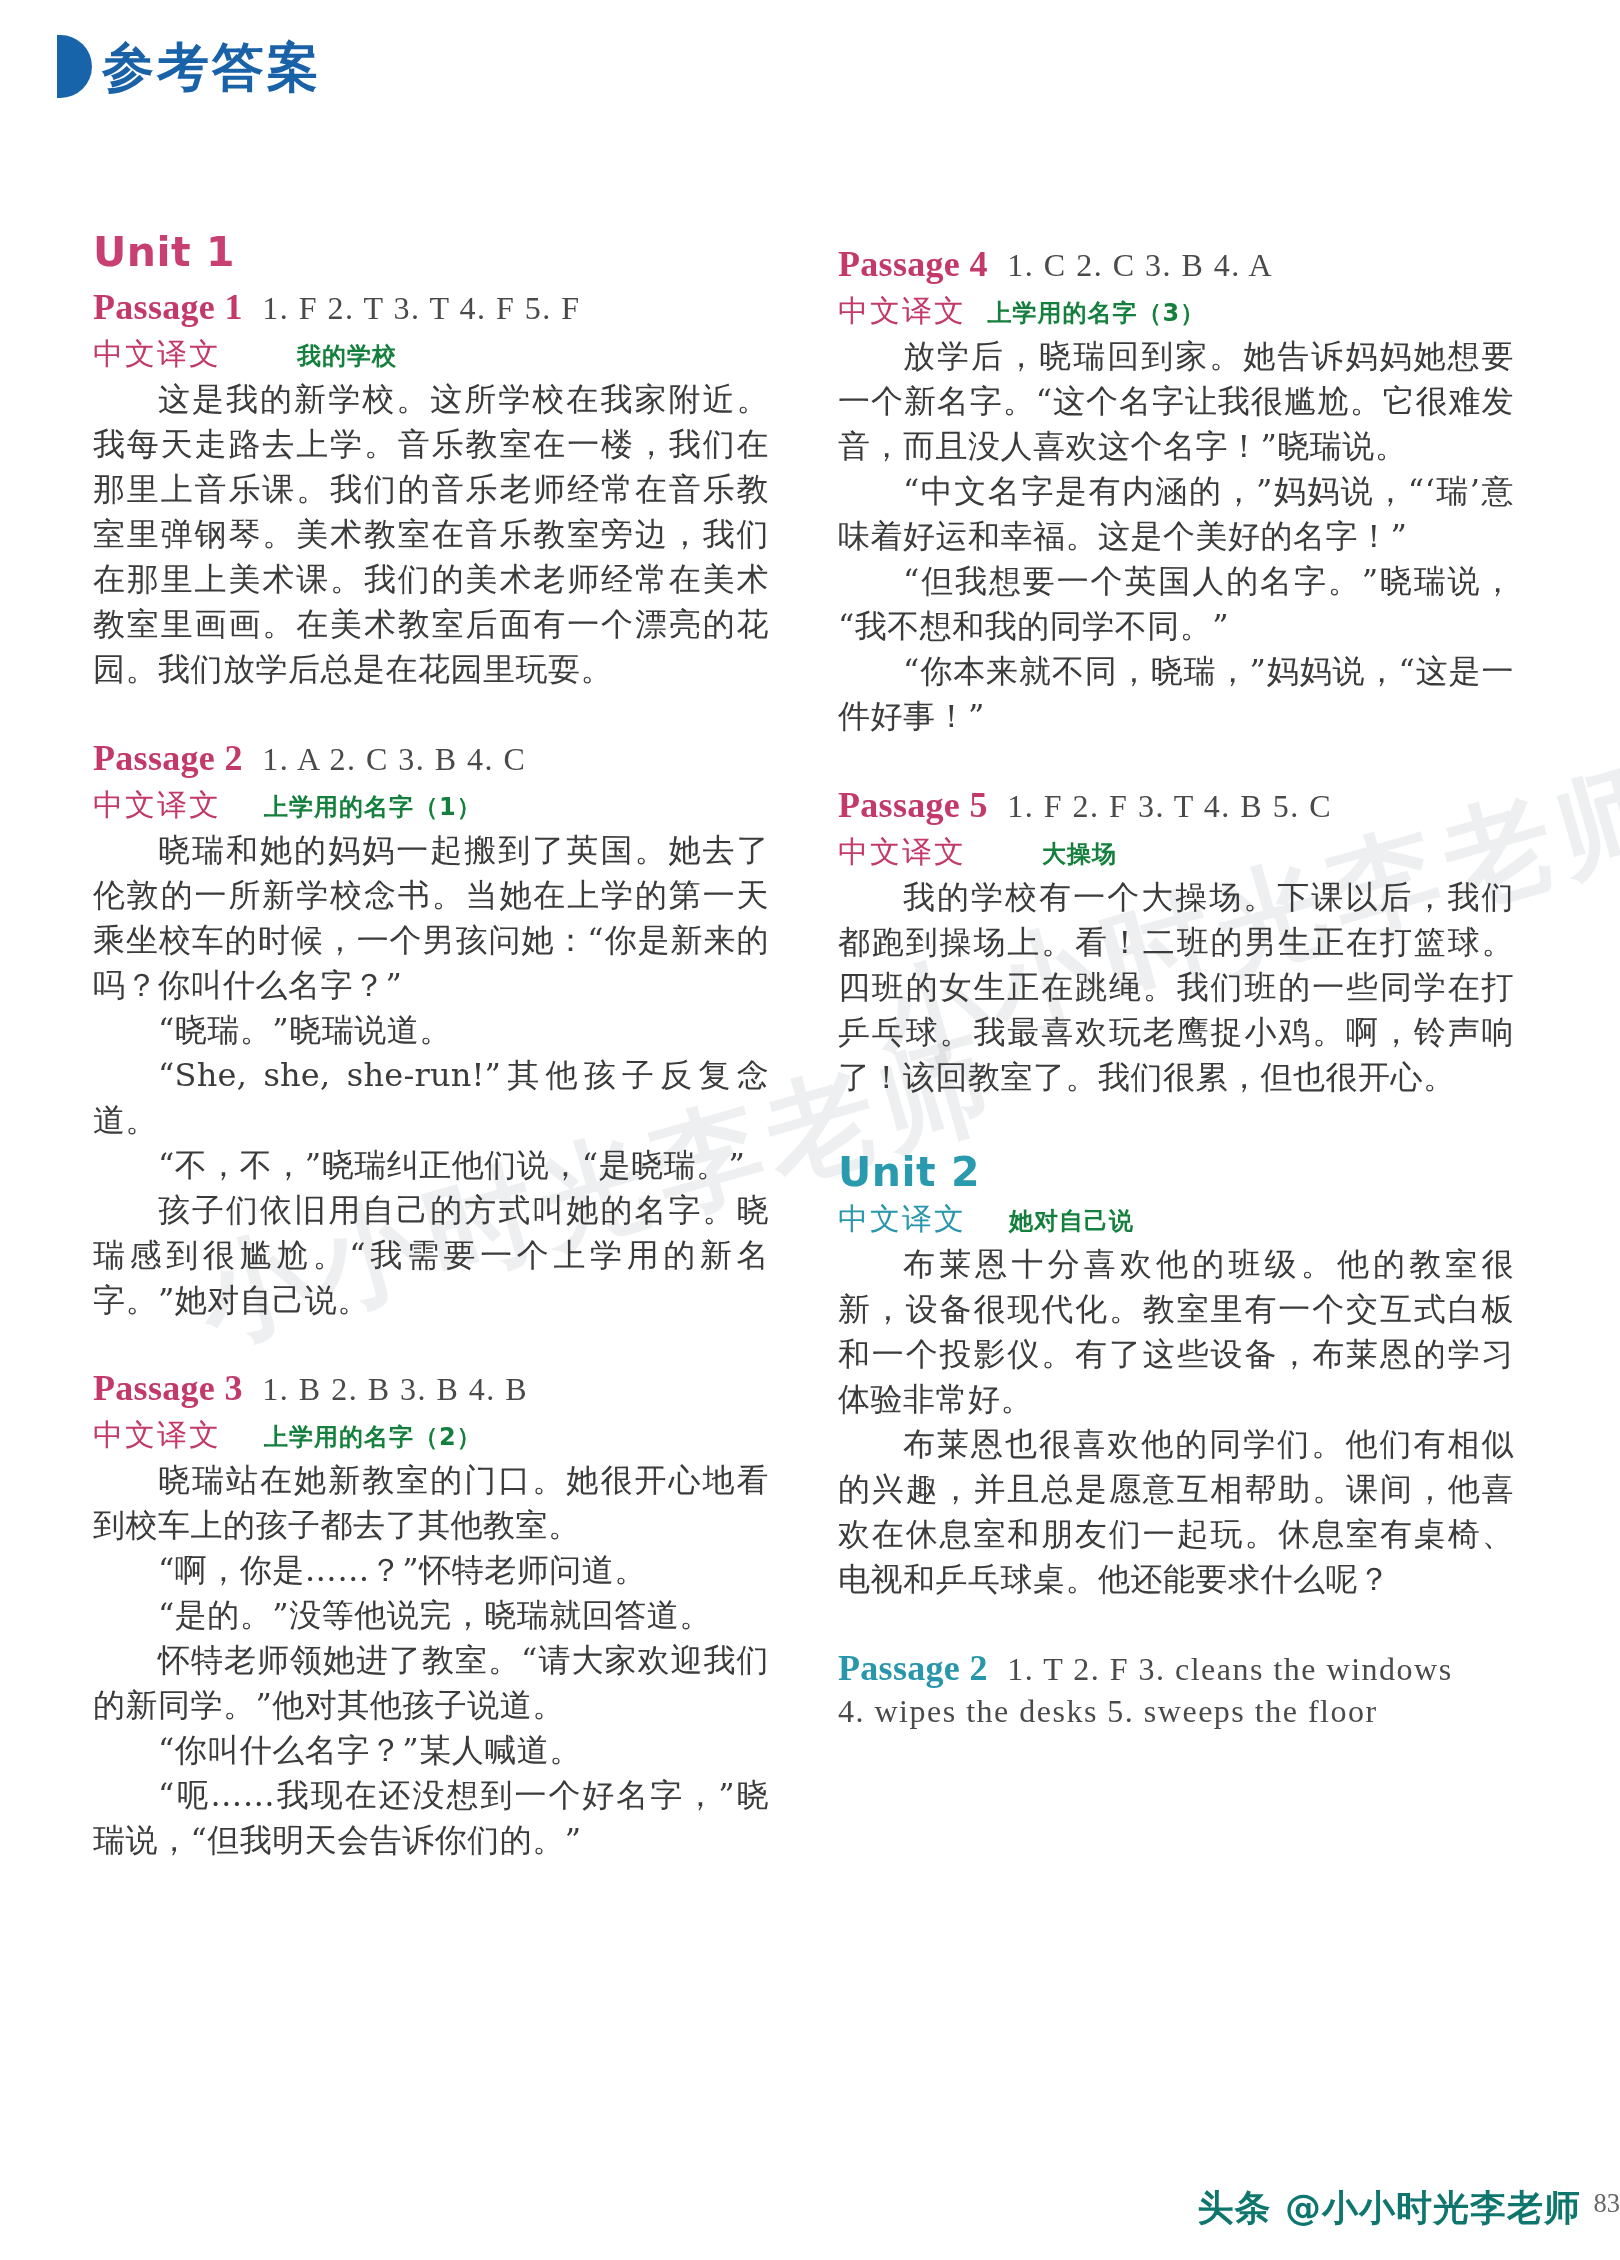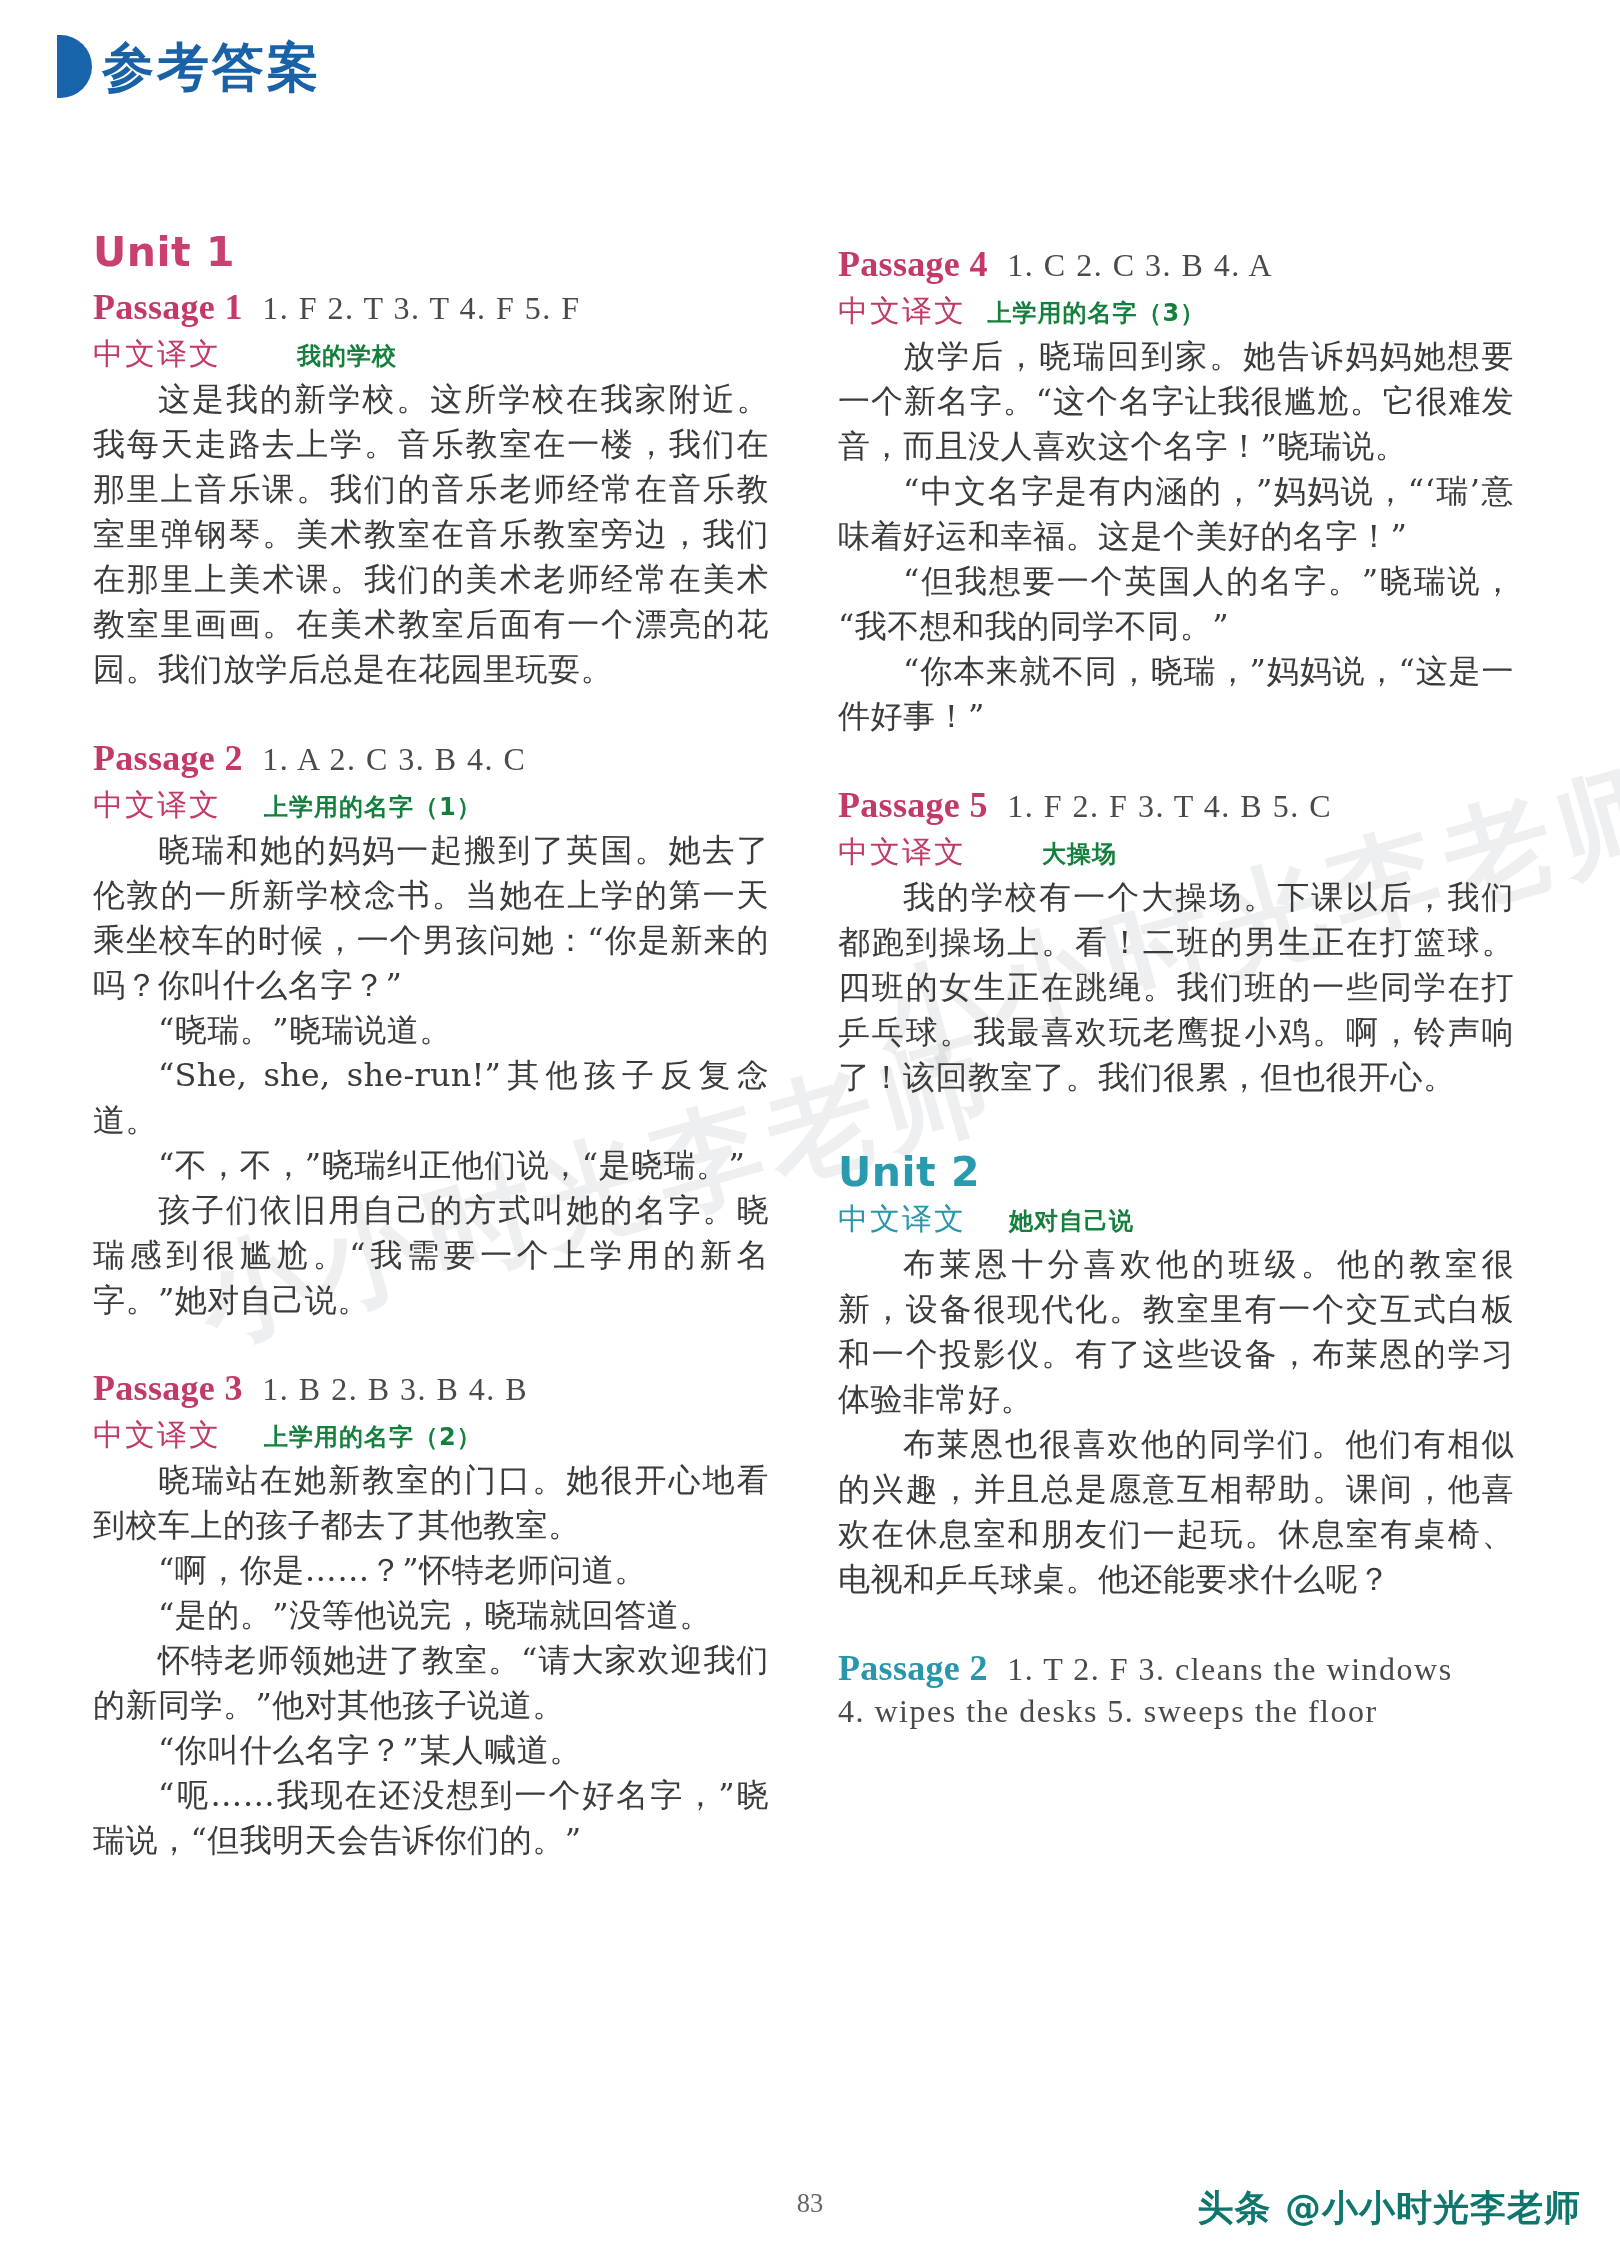--- a/index.html
+++ b/index.html
@@ -173,21 +173,21 @@
     transform: rotate(-16deg);
     letter-spacing: 7.8px;
   }
 
   
   .page-number {
     position: absolute;
     left: 0;
     right: 0;
     top: 2188px;
-    text-align: center;
+    text-align: right;
     font-family: "Liberation Serif", "DejaVu Serif", serif;
     font-size: 26.5px;
     color: #666;
   }
   .footer-watermark {
     position: absolute;
     right: 39px;
     top: 2184px;
     font-family: "DejaVu Sans", "Liberation Sans", sans-serif;
     font-weight: bold;

